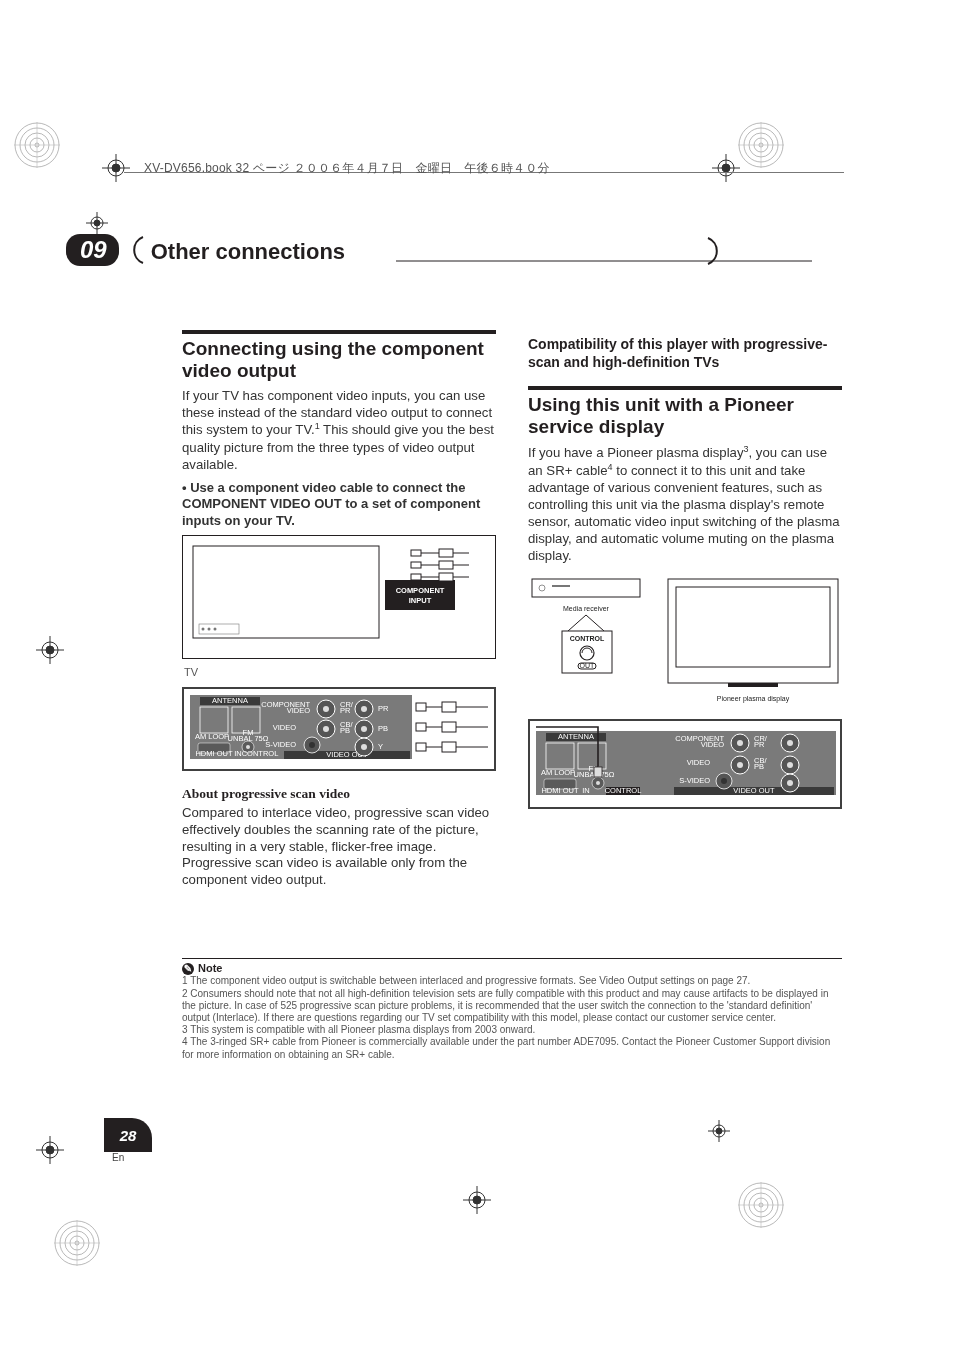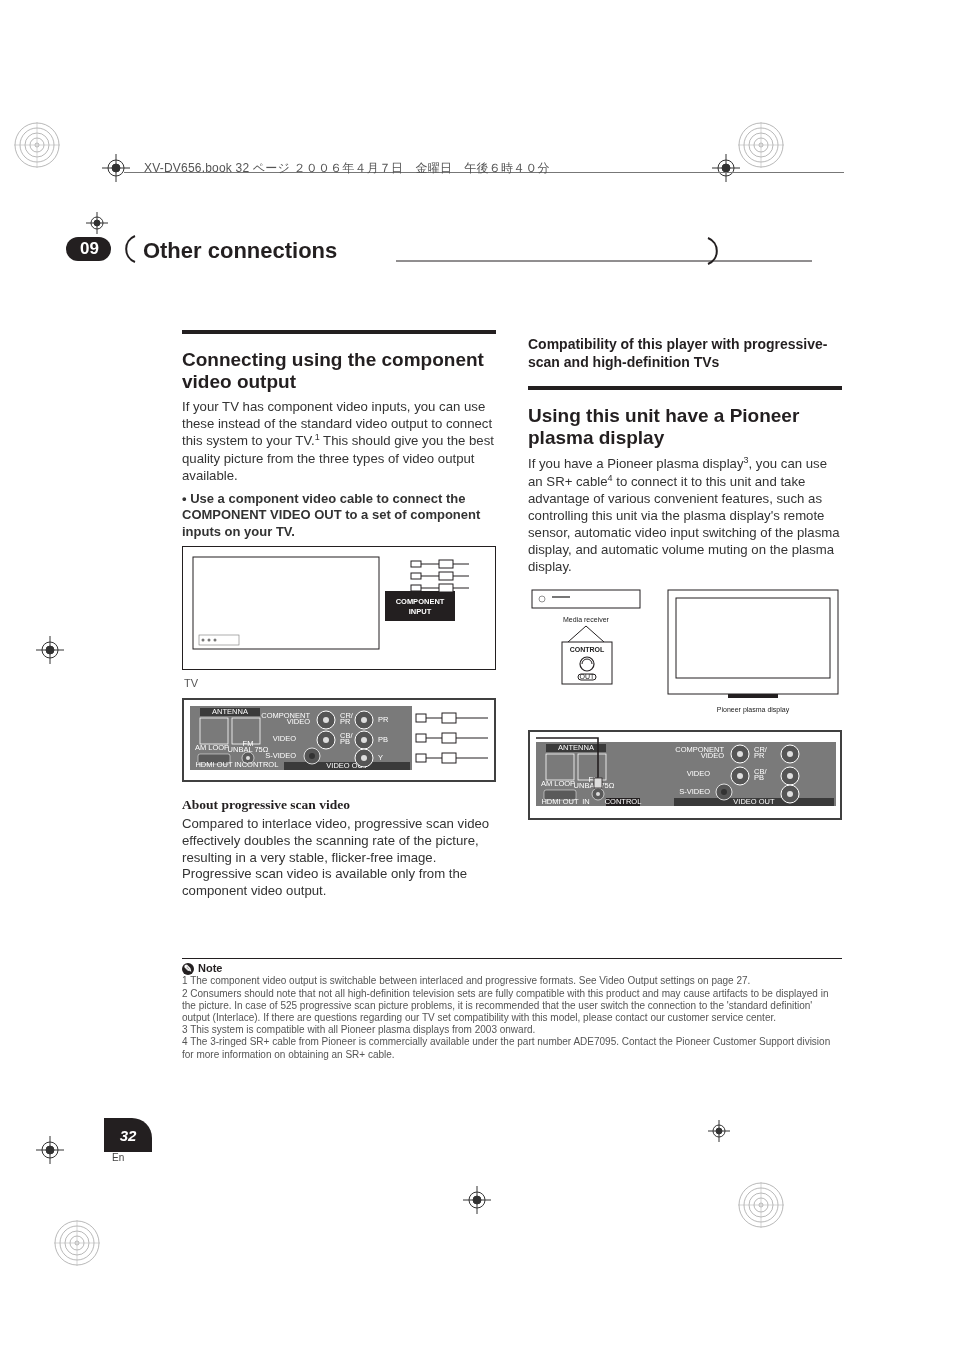--- a/index.html
+++ b/index.html
@@ -49,21 +49,22 @@
     left: 66px;
     top: 234px;
     width: 760px;
     display: flex;
     align-items: center;
   }
   .section-pill {
     background: #231f20;
     color: #fff;
     font-weight: 700;
-    font-size: 17px;
+    font-style: italic;
+    font-size: 24px;
     border-radius: 14px;
     padding: 2px 12px 2px 14px;
     display: inline-block;
     margin-right: 8px;
   }
   .section-title-bracket {
     display: inline-flex;
     align-items: flex-end;
     font-weight: 700;
     font-size: 22px;
@@ -88,21 +89,21 @@
     font-size: 13.2px;
     line-height: 1.28;
     color: #333;
   }
   h3.heading {
     font-size: 19px;
     font-weight: 700;
     margin: 0 0 6px 0;
     color: #231f20;
     border-top: 4px solid #231f20;
-    padding-top: 15px;
+    padding-top: 4px;
     line-height: 1.15;
   }
   h4.sub {
     font-weight: 700;
     font-size: 14px;
     margin: 6px 0 2px 0;
     color: #231f20;
   }
   h5.minor {
     font-weight: 700;
@@ -455,21 +456,21 @@
         </svg>
       </div>
 
       <h5 class="minor">About progressive scan video</h5>
       <p>Compared to interlace video, progressive scan video effectively doubles the scanning rate of the picture, resulting in a very stable, flicker-free image. Progressive scan video is available only from the component video output.</p>
     </div>
 
     <div class="col">
       <h4 class="sub">Compatibility of this player with progressive-scan and high-definition TVs</h4>
 
-      <h3 class="heading" style="margin-top:14px;">Using this unit have a Pioneer plasma display</h3>
+      <h3 class="heading" style="margin-top:14px;">Using this unit with a Pioneer service display</h3>
       <p>
         <span>If you have a Pioneer plasma display</span><span class="sup">3</span><span>, you can use an SR+ cable</span><span class="sup">4</span><span> to connect it to this unit and take advantage of various convenient features, such as controlling this unit via the plasma display's remote sensor, automatic video input switching of the plasma display, and automatic volume muting on the plasma display.</span>
       </p>
 
       <div style="height:140px; position:relative; margin-top:8px;">
         <svg width="314" height="140">
 
           <rect x="4" y="6" width="108" height="18" fill="#fff" stroke="#231f20"></rect>
           <circle cx="14" cy="15" r="3" fill="none" stroke="#777" stroke-width="0.8"></circle>
           <rect x="24" y="12" width="18" height="2" fill="#777"></rect>
@@ -547,16 +548,16 @@
     <div class="note-title">
       <span class="note-icon">✎</span>
       <span>Note</span>
     </div>
     <div>1 The component video output is switchable between interlaced and progressive formats. See Video Output settings on page 27.</div>
     <div>2 Consumers should note that not all high-definition television sets are fully compatible with this product and may cause artifacts to be displayed in the picture. In case of 525 progressive scan picture problems, it is recommended that the user switch the connection to the 'standard definition' output (Interlace). If there are questions regarding our TV set compatibility with this model, please contact our customer service center.</div>
     <div>3 This system is compatible with all Pioneer plasma displays from 2003 onward.</div>
     <div>4 The 3-ringed SR+ cable from Pioneer is commercially available under the part number ADE7095. Contact the Pioneer Customer Support division for more information on obtaining an SR+ cable.</div>
   </div>
 
-  <div class="pg-badge">32</div>
+  <div class="pg-badge">28</div>
   <div class="pg-lang">En</div>
 
 </div>
 
 </body></html>

